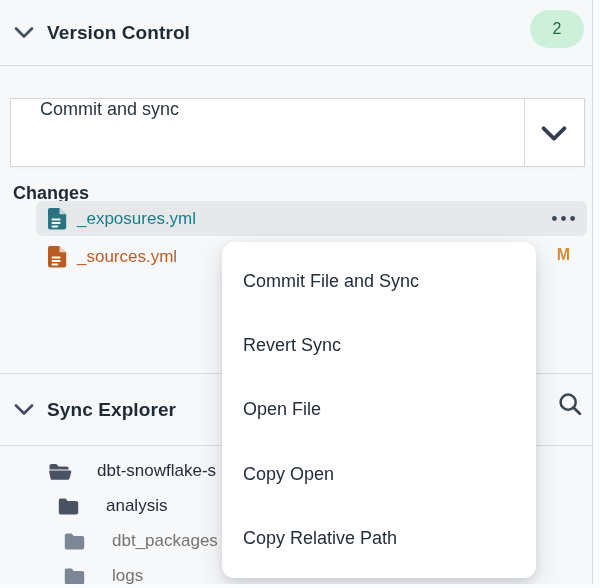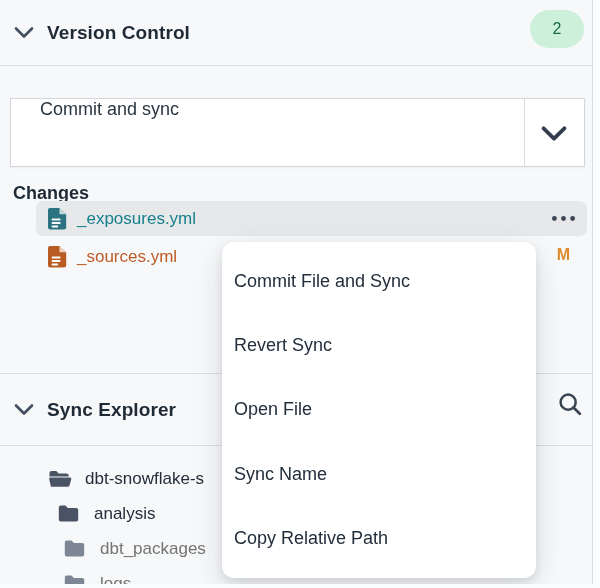--- a/index.html
+++ b/index.html
@@ -55,33 +55,33 @@
     position:absolute;right:17px;top:7px;font-size:16px;font-weight:bold;color:#df8a2e;
   }
   
   .fe-header{
     position:absolute;left:0;top:374px;width:593px;height:71px;
     display:flex;align-items:center;padding-left:14px;box-sizing:border-box;cursor:pointer;
   }
   .search-btn{position:absolute;right:10px;top:392px;width:24px;height:24px;cursor:pointer;}
   
   .tree-row{
-    position:absolute;height:35px;display:flex;align-items:center;cursor:pointer;
+    position:absolute;height:35px;display:flex;cursor:pointer;gap:12px;
   }
   .tree-row .name{font-size:17px;color:#242e3b;white-space:nowrap;}
   .tree-row .name.muted{color:#737373;}
   .folder-icon{width:24px;height:21px;flex:0 0 auto;margin-right:13px;}
   
   .ctx-menu{
     position:absolute;left:222px;top:242px;width:314px;height:336px;box-sizing:border-box;
     background:#ffffff;border-radius:12px;z-index:20;padding:7px 0;
     box-shadow:0 4px 10px rgba(25,35,50,.10),0 10px 30px rgba(25,35,50,.12);
   }
   .ctx-item{
-    height:64.4px;display:flex;align-items:center;padding:0 12px;
+    height:64.4px;display:flex;align-items:center;padding:0 21px;
     font-size:18px;color:#232e3c;cursor:pointer;
   }
 </style>
 </head>
 <body>
 
 <div class="stage">
   <div class="panel">
 
     <div class="vc-header">
@@ -171,16 +171,16 @@
         <path d="M1.8 4.5 C1.8 3.4 2.7 2.5 3.8 2.5 H8.5 L10.8 4.9 H19.2 C20.3 4.9 21.2 5.8 21.2 6.9 V16.6 C21.2 17.7 20.3 18.6 19.2 18.6 H3.8 C2.7 18.6 1.8 17.7 1.8 16.6 Z" fill="#7d8695"></path>
       </svg>
       <span class="name muted">logs</span>
     </div>
   </div>
 
   <div class="ctx-menu">
     <div class="ctx-item">Commit File and Sync</div>
     <div class="ctx-item">Revert Sync</div>
     <div class="ctx-item">Open File</div>
-    <div class="ctx-item">Sync Name</div>
+    <div class="ctx-item">Copy Open</div>
     <div class="ctx-item">Copy Relative Path</div>
   </div>
 </div>
 
 </body></html>

